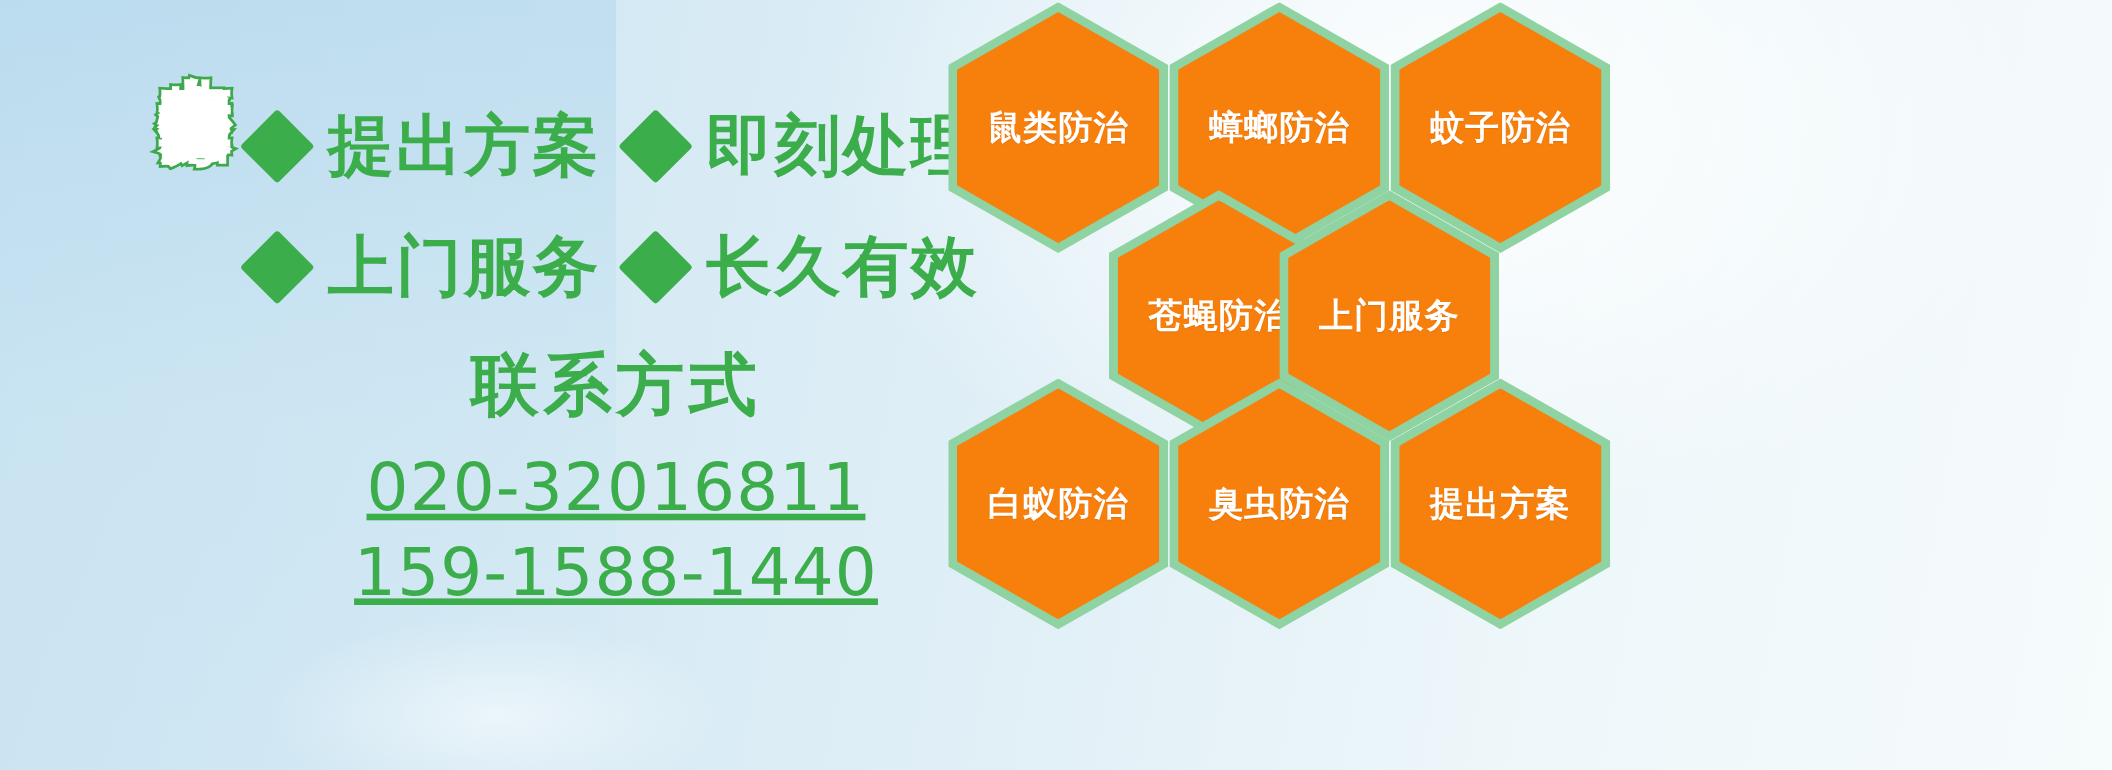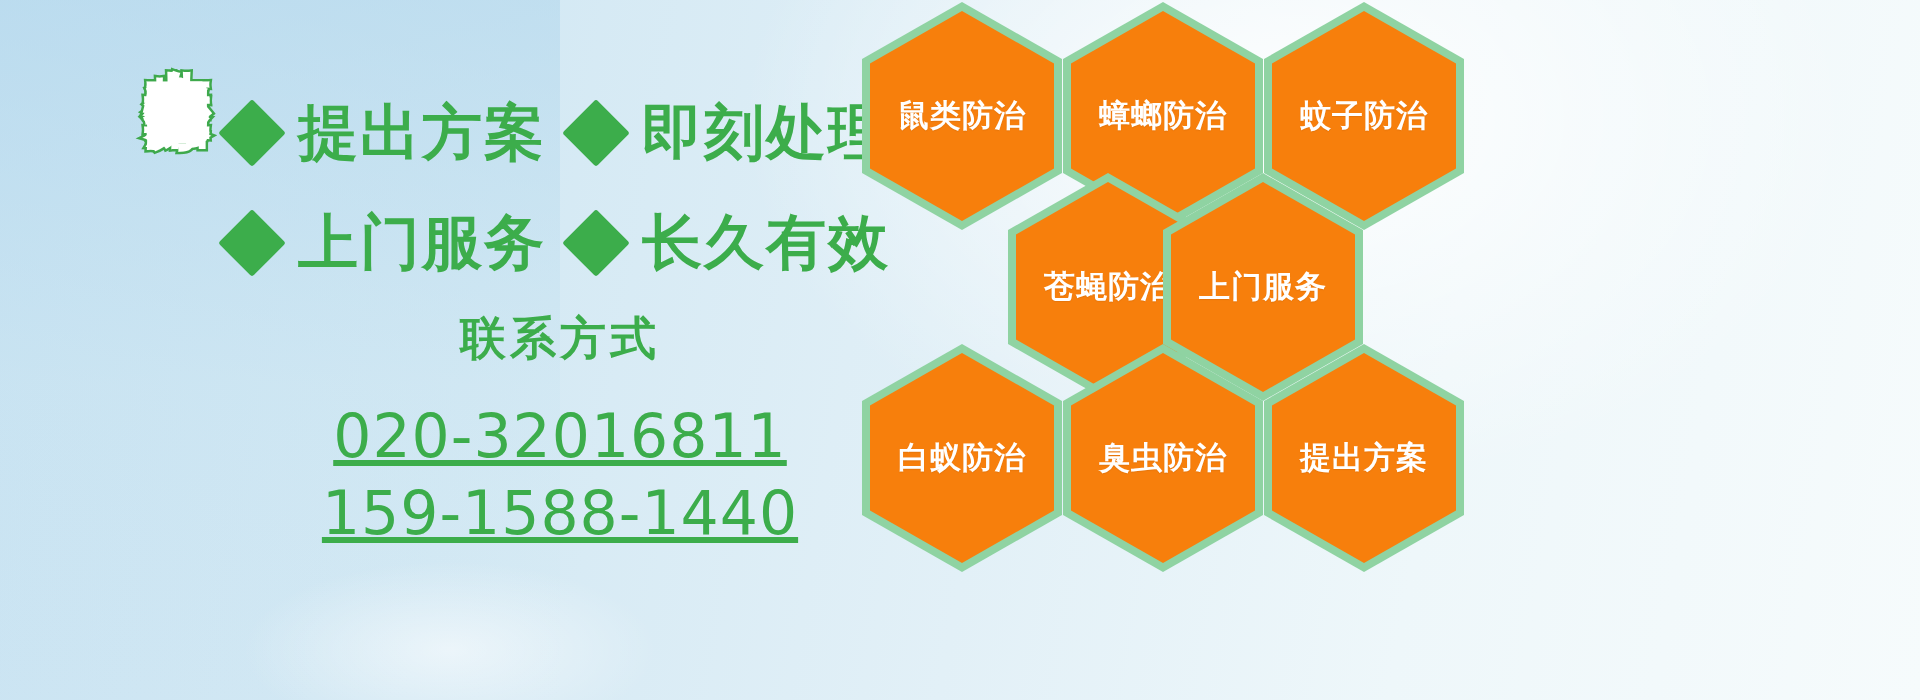--- a/index.html
+++ b/index.html
@@ -48,23 +48,23 @@
   .flabel{
     margin-left:22px;margin-right:26px;
     font-size:60px;font-weight:bold;color:#3cad4b;
     letter-spacing:2px;white-space:nowrap;
     font-family:"DejaVu Sans","Liberation Sans",sans-serif;
   }
 
   
   .contact{position:absolute;left:300px;top:308px;width:520px;text-align:center;}
   .contact-title{
-    font-size:46px;font-weight:bold;color:#3cad4b;letter-spacing:4px;
+    font-size:62px;font-weight:bold;color:#3cad4b;letter-spacing:4px;
     font-family:"DejaVu Sans","Liberation Sans",sans-serif;
-    margin-bottom:28px;
+    margin-bottom:14px;
   }
   .phone{
     font-size:60px;color:#3cad4b;letter-spacing:1px;line-height:1.28;
     font-family:"DejaVu Sans","Liberation Sans",sans-serif;
     text-decoration:underline;
   }
 
   
   .comb{position:absolute;left:862px;top:-6px;width:600px;height:712px;}
   .hex{

